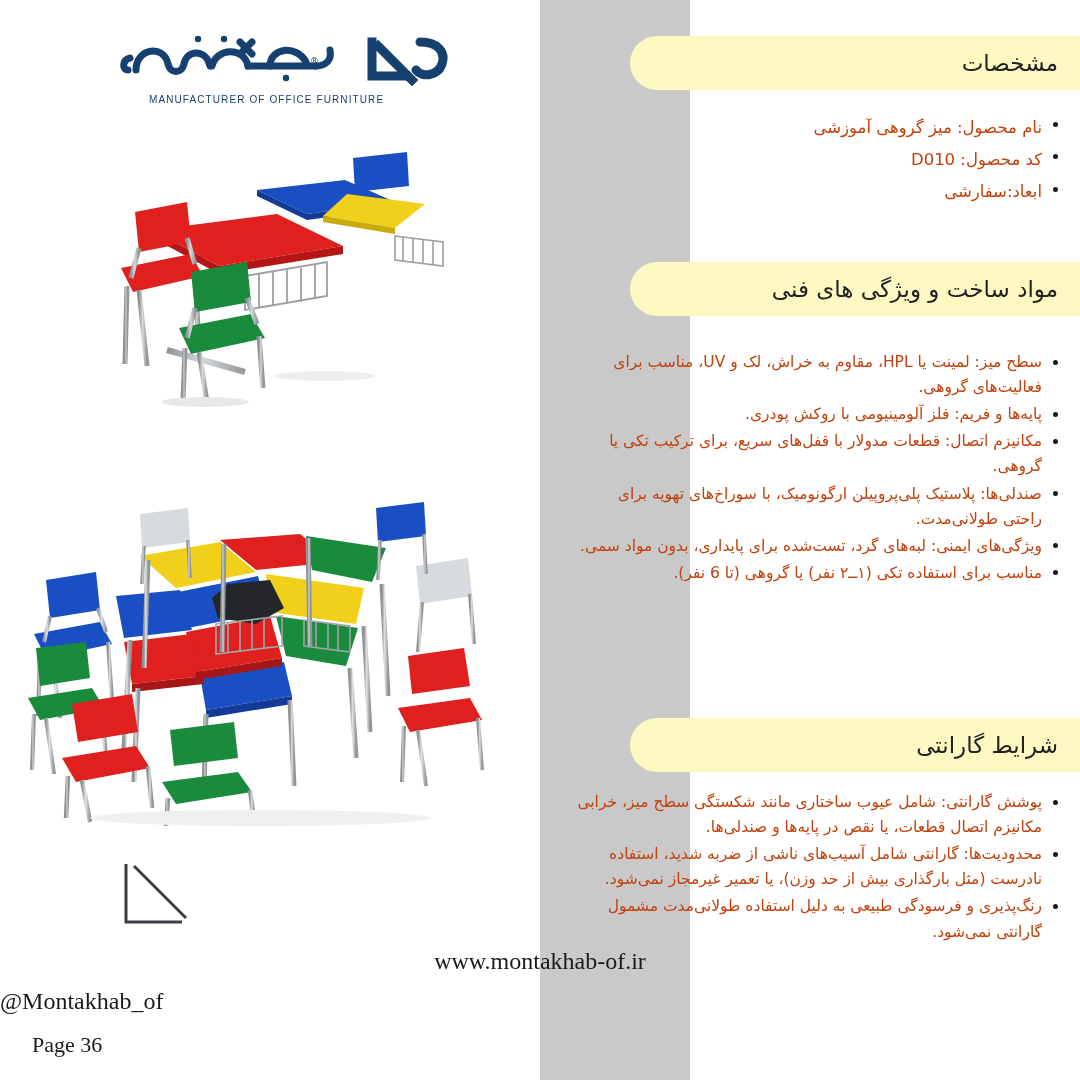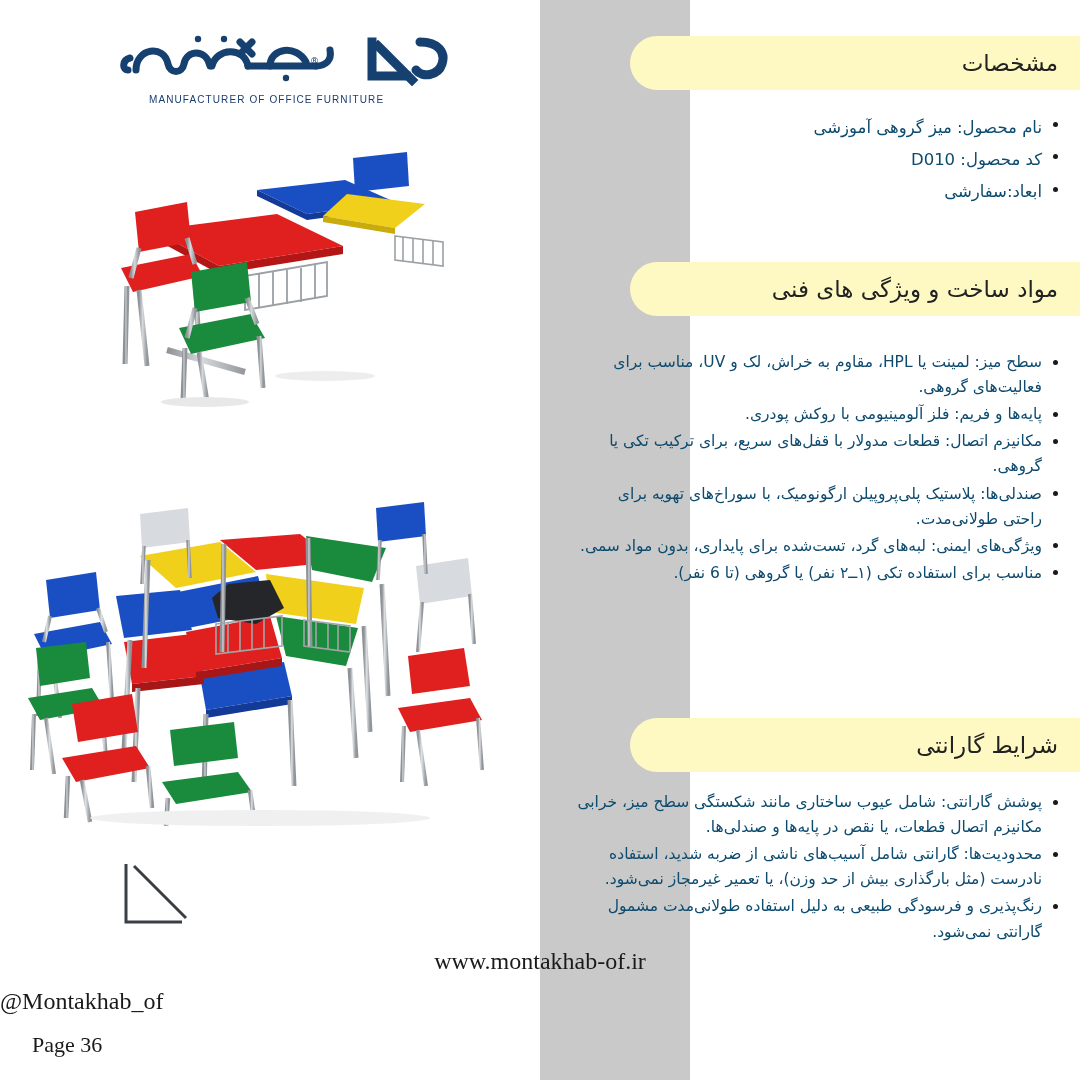--- a/index.html
+++ b/index.html
@@ -152,21 +152,21 @@
   .section-header .hdr-text { white-space: nowrap; }
 
   .bullet-list {
     position: absolute;
     right: 20px;
     left: 575px;
     margin: 0;
     padding: 0;
     list-style: none;
     text-align: right;
-    color: #0c4a6e;
+    color: #c2410c;
     font-size: 15.5px;
     line-height: 1.62;
   }
   .bullet-list li {
     position: relative;
     padding-right: 18px;
     margin-bottom: 2px;
   }
   .bullet-list li::before {
     content: "";

